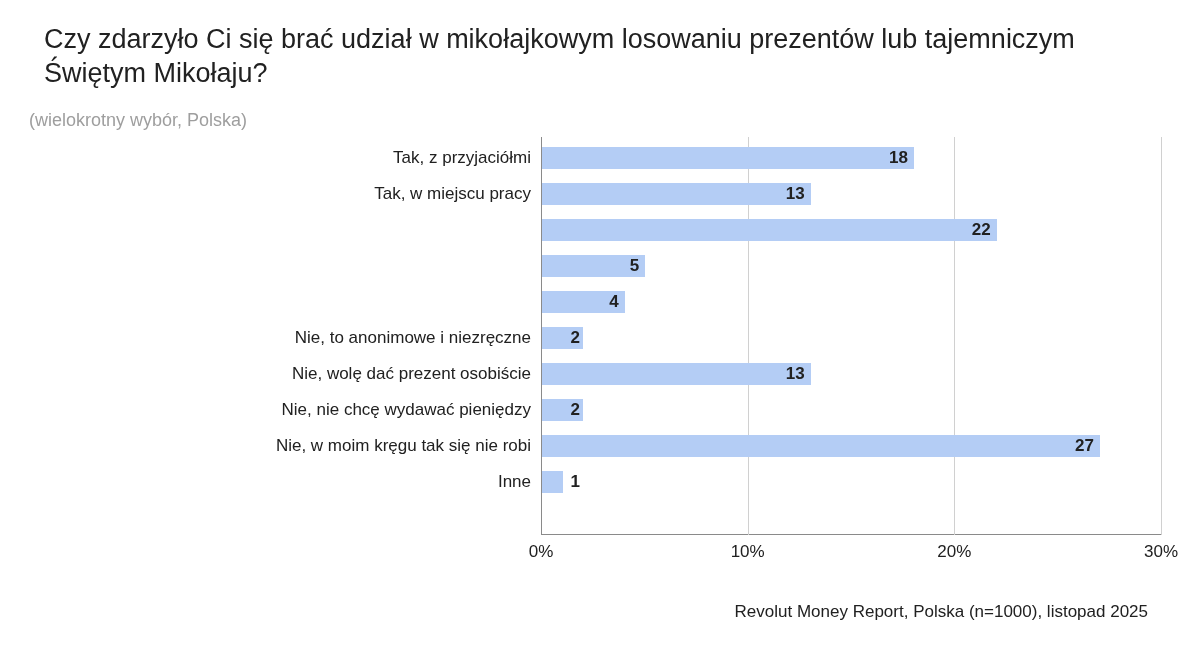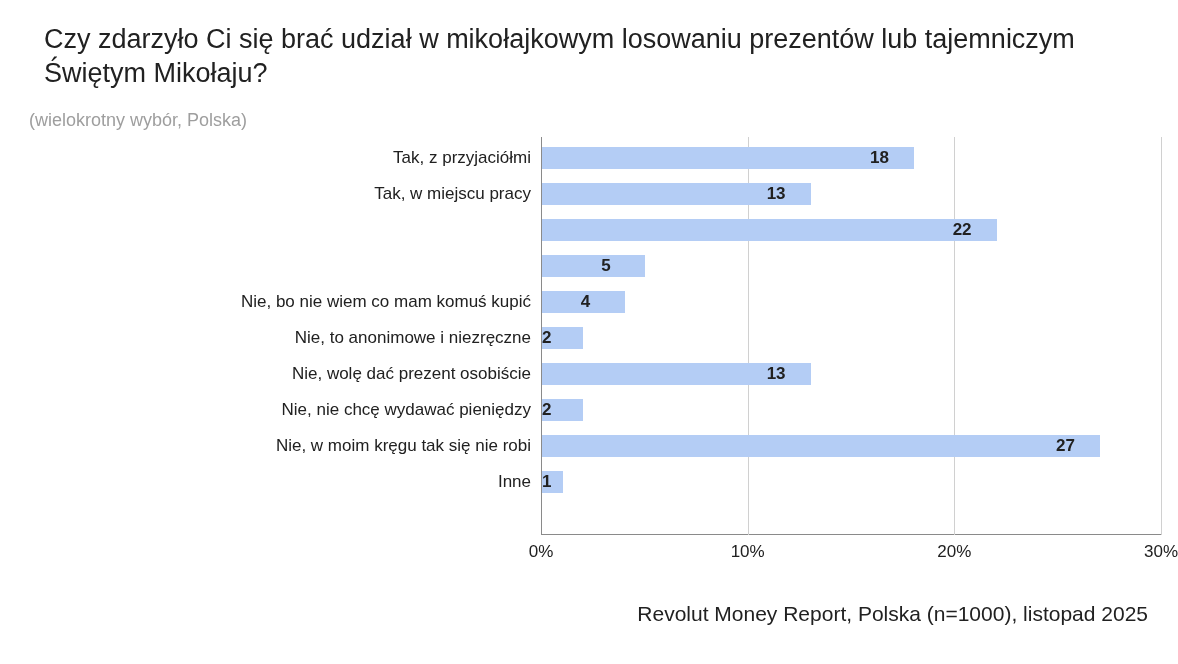--- a/index.html
+++ b/index.html
@@ -91,21 +91,21 @@
     background: #b4cdf5;
   }
   .bar-label {
     position: absolute;
     top: 0;
     height: 22px;
     line-height: 22px;
     font-size: 17px;
     font-weight: bold;
     color: #212121;
-    text-align: left;
+    text-align: right;
     white-space: nowrap;
   }
   .cat-label {
     position: absolute;
     right: 0;
     height: 22px;
     line-height: 22px;
     font-size: 17px;
     color: #212121;
     text-align: right;
@@ -124,21 +124,21 @@
     top: 542px;
     font-size: 17px;
     color: #212121;
     transform: translateX(-50%);
     white-space: nowrap;
   }
   .source {
     position: absolute;
     right: 30px;
     top: 602px;
-    font-size: 21px;
+    font-size: 17px;
     color: #212121;
   }
 </style>
 </head>
 <body>
 
 <div class="page">
 
   <div class="title">Czy zdarzyło Ci się brać udział w mikołajkowym losowaniu prezentów lub tajemniczym Świętym Mikołaju?</div>
   <div class="subtitle">(wielokrotny wybór, Polska)</div>
@@ -196,19 +196,18 @@
   <div class="xtick" style="left: 541px;">0%</div>
       <div class="xtick" style="left: 747.667px;">10%</div>
       <div class="xtick" style="left: 954.333px;">20%</div>
       <div class="xtick" style="left: 1161px;">30%</div>
     </div>
 
   <div class="source">Revolut Money Report, Polska (n=1000), listopad 2025</div>
 
 <div class="cat-label" style="top: 147px; right: 647px;">Tak, z przyjaciółmi</div>
     <div class="cat-label" style="top: 183px; right: 647px;">Tak, w miejscu pracy</div>
-    <div class="cat-label" style="top: 291px; right: 647px;">Nie, bo nie wiem co mam komuś kupić</div>
     <div class="cat-label" style="top: 327px; right: 647px;">Nie, to anonimowe i niezręczne</div>
     <div class="cat-label" style="top: 399px; right: 647px;">Nie, nie chcę wydawać pieniędzy</div>
     <div class="cat-label" style="top: 363px; right: 647px;">Nie, wolę dać prezent osobiście</div>
     <div class="cat-label" style="top: 435px; right: 647px;">Nie, w moim kręgu tak się nie robi</div>
     <div class="cat-label" style="top: 471px; right: 647px;">Inne</div>
   </div>
 
 </body></html>

